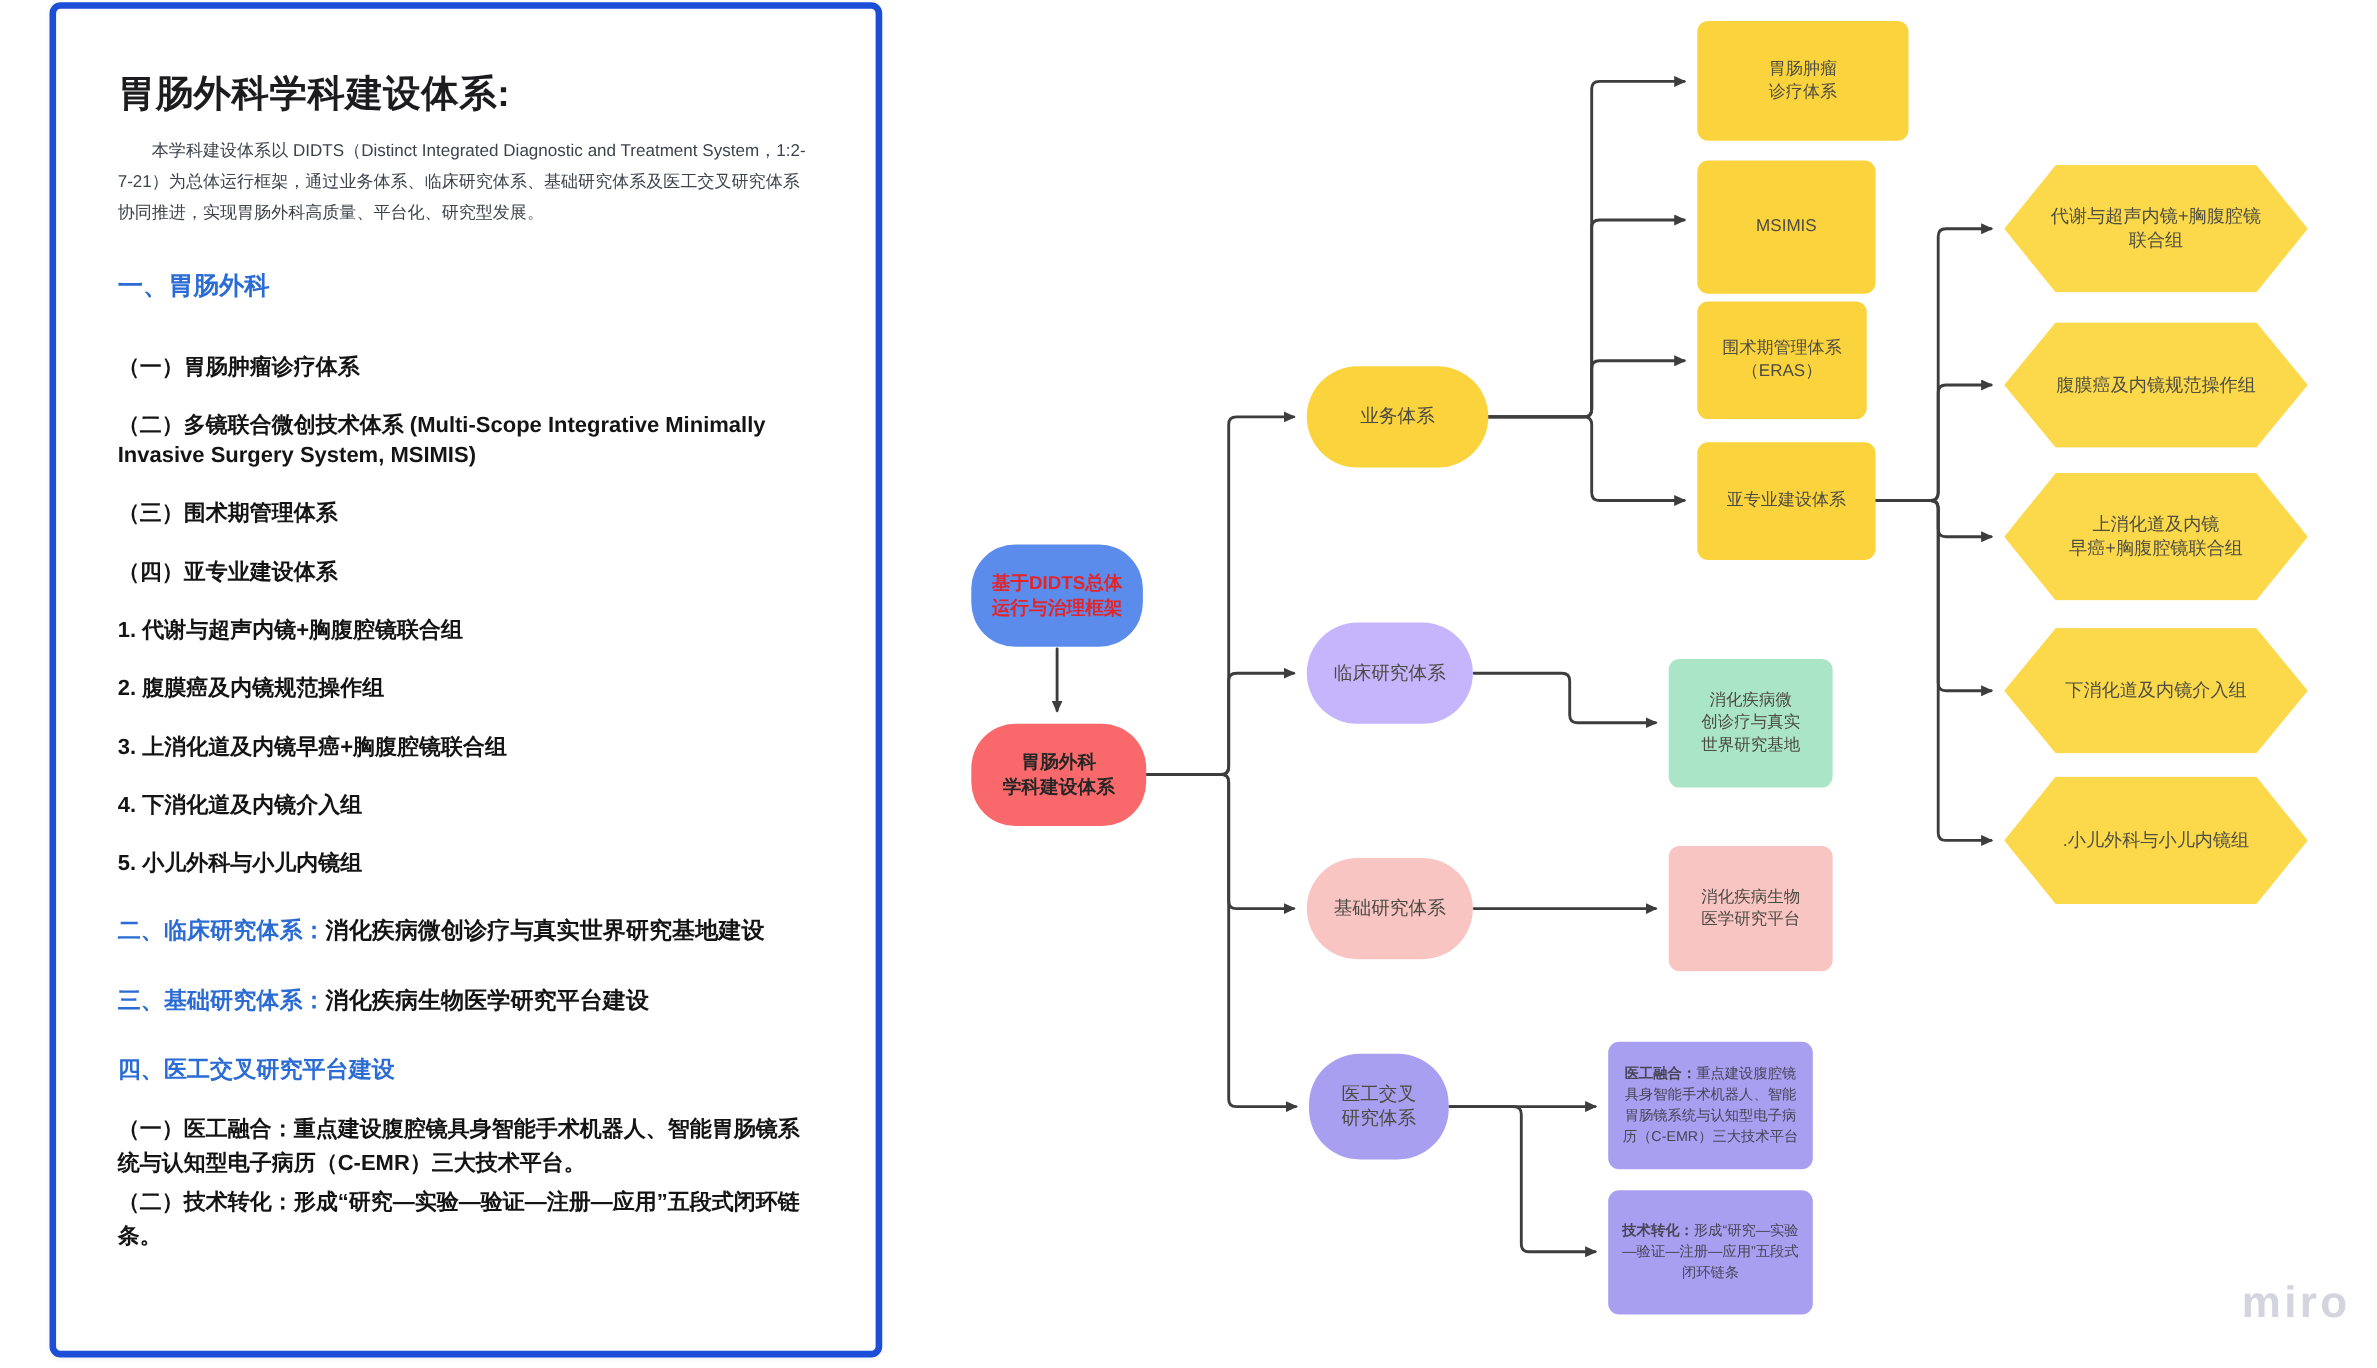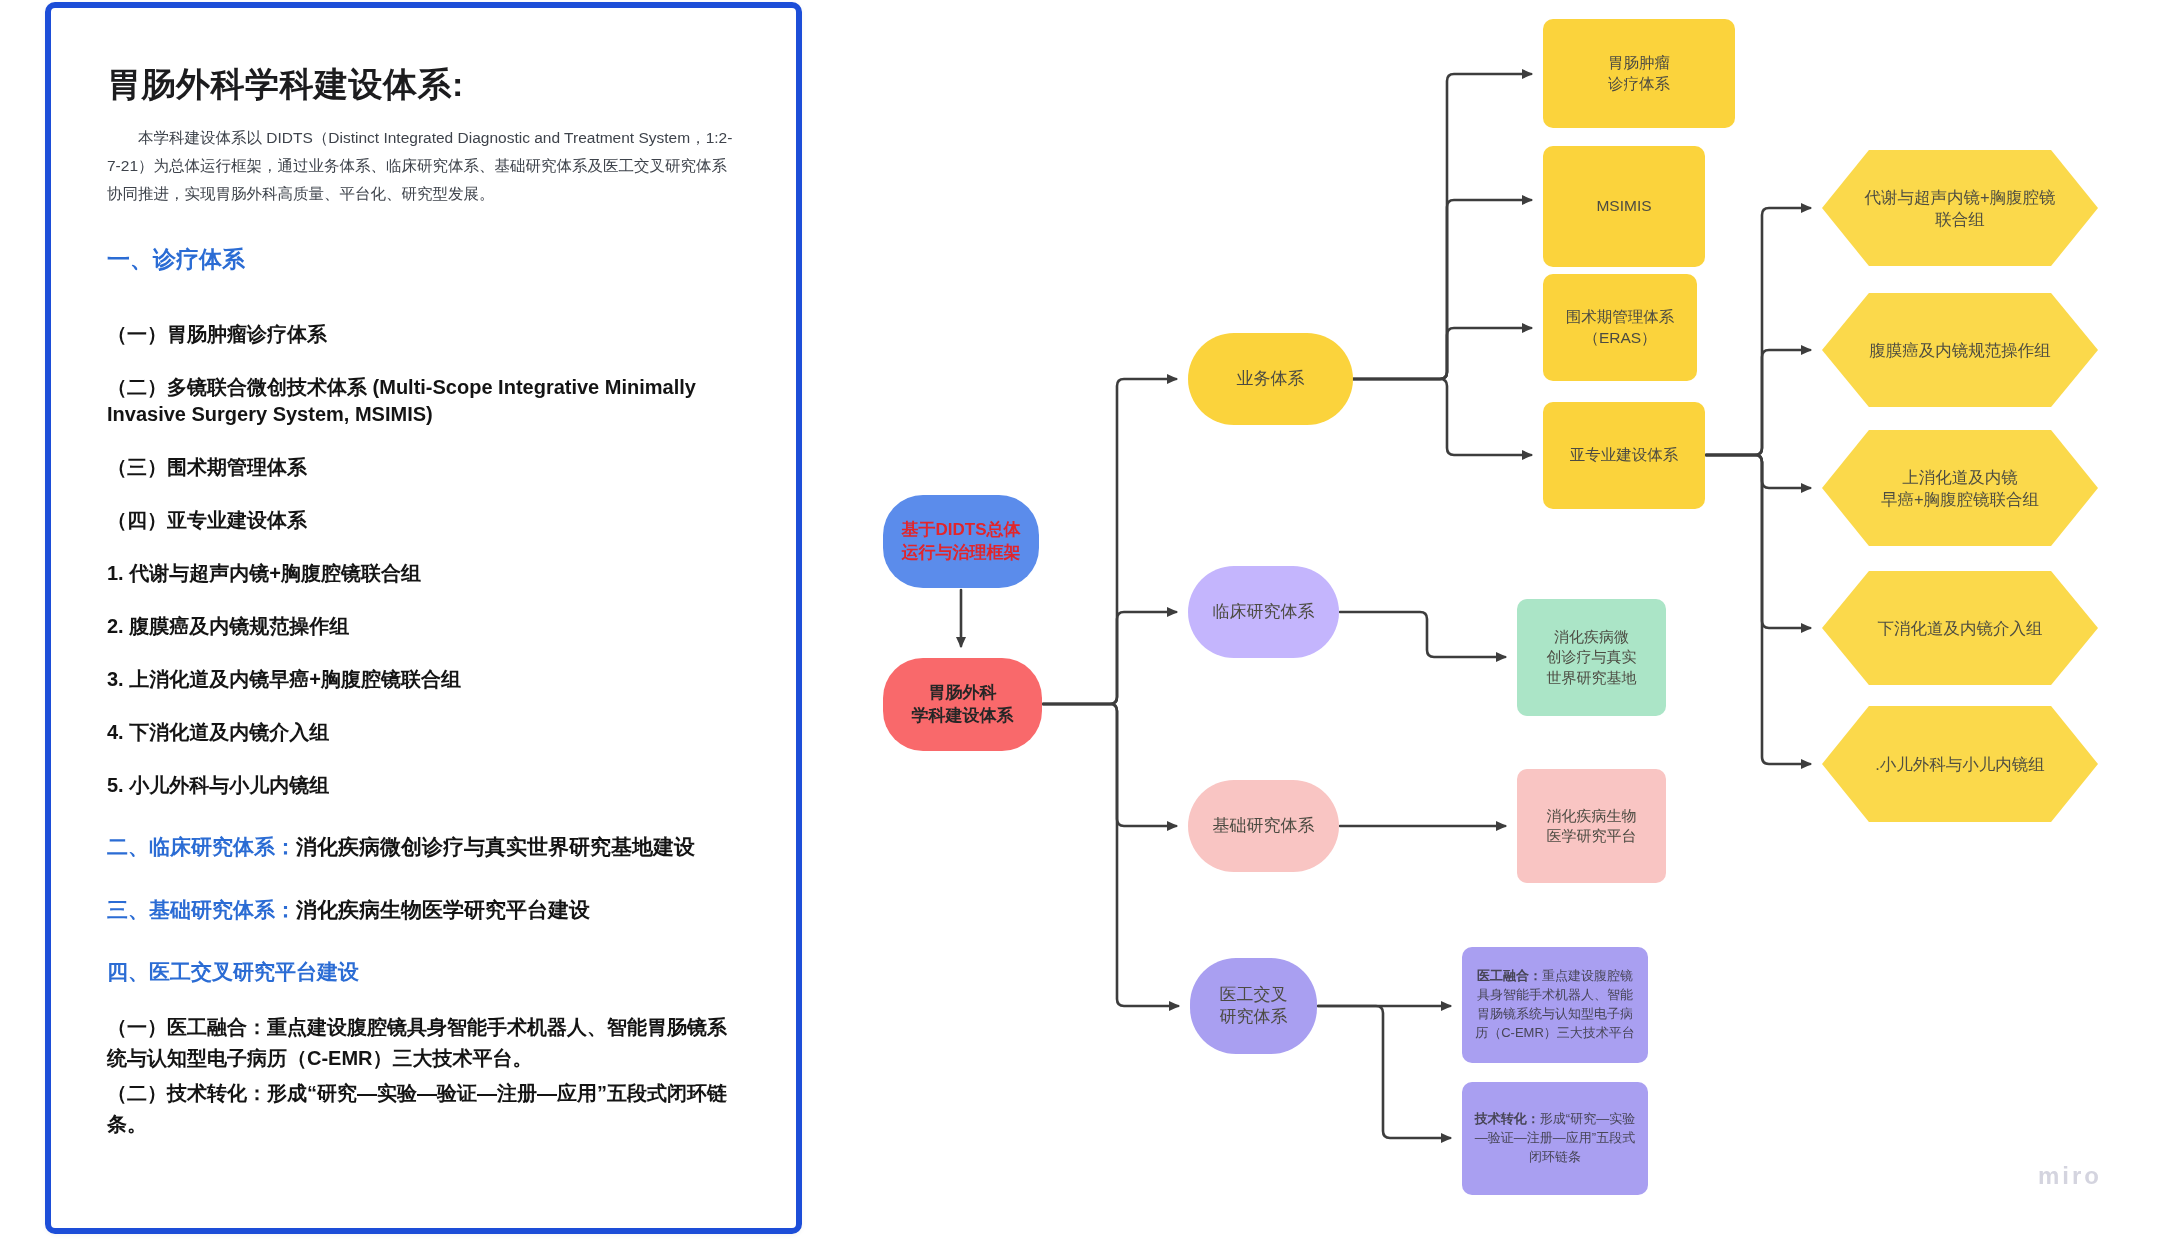--- a/index.html
+++ b/index.html
@@ -29,32 +29,32 @@
        font-size:16.5px;color:#4f4e41;line-height:1.35;}
   .root-blue{font-weight:700;font-size:17px;line-height:1.35;}
   .root-red{font-weight:700;font-size:17px;line-height:1.35;}
   .pbox{font-size:13px;line-height:1.45;color:#474556;padding:8px 10px;}
   .pbox .b{font-weight:700;}
 
   
   .edges{position:absolute;left:0;top:0;}
 
   
-  .watermark{position:absolute;left:2038px;top:1162px;font-size:24px;font-weight:600;
+  .watermark{position:absolute;left:2038px;top:1162px;font-size:40px;font-weight:600;
              color:#d4d4df;letter-spacing:3px;}
 </style>
 </head>
 <body>
 
 <div id="canvas">
 
   <div class="panel">
     <div class="doc-title">胃肠外科学科建设体系:</div>
     <div class="doc-intro">本学科建设体系以 DIDTS（Distinct Integrated Diagnostic and Treatment System，1:2-7-21）为总体运行框架，通过业务体系、临床研究体系、基础研究体系及医工交叉研究体系协同推进，实现胃肠外科高质量、平台化、研究型发展。</div>
-    <div class="doc-h">一、诊疗体系</div>
+    <div class="doc-h">一、胃肠外科</div>
     <div class="doc-list">
       <div class="doc-item">（一）胃肠肿瘤诊疗体系</div>
       <div class="doc-item">（二）多镜联合微创技术体系 (Multi-Scope Integrative Minimally Invasive Surgery System, MSIMIS)</div>
       <div class="doc-item">（三）围术期管理体系</div>
       <div class="doc-item">（四）亚专业建设体系</div>
       <div class="doc-item">1. 代谢与超声内镜+胸腹腔镜联合组</div>
       <div class="doc-item">2. 腹膜癌及内镜规范操作组</div>
       <div class="doc-item">3. 上消化道及内镜早癌+胸腹腔镜联合组</div>
       <div class="doc-item">4. 下消化道及内镜介入组</div>
       <div class="doc-item">5. 小儿外科与小儿内镜组</div>

